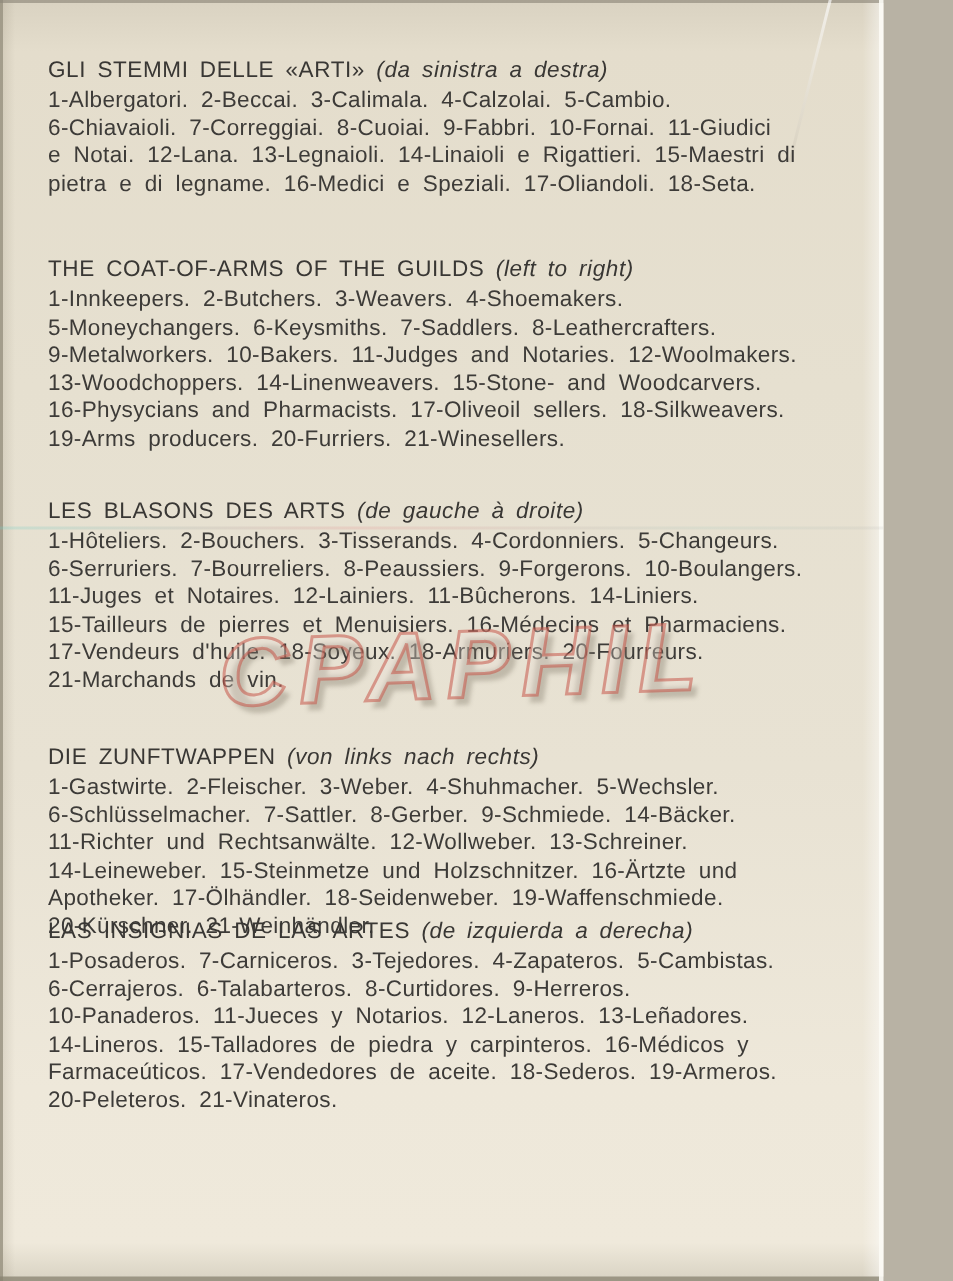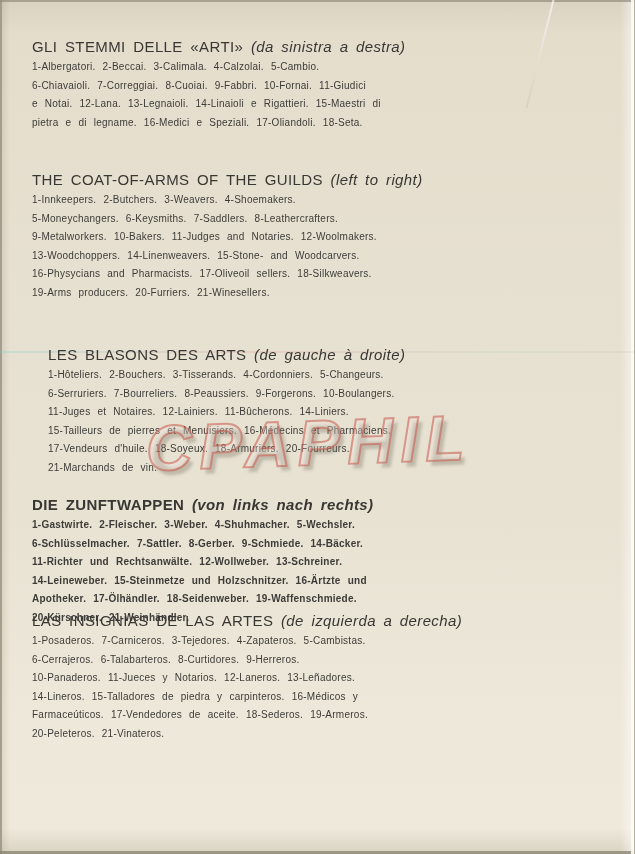--- a/index.html
+++ b/index.html
@@ -1,18 +1,18 @@
 <!DOCTYPE html>
 <html><head>
 <meta charset="utf-8">
 <style>
   html, body { margin: 0; padding: 0; background: #b8b2a4; }
   #card {
     position: relative;
-    width: 634px;
+    width: 589px;
     height: 854px;
     overflow: hidden;
     font-family: "Liberation Sans", sans-serif;
     background:
       linear-gradient(90deg, rgba(120,110,90,0.18) 0px, rgba(120,110,90,0.0) 10px),
       linear-gradient(270deg, rgba(255,255,255,0.55) 0px, rgba(255,255,255,0.0) 14px),
       linear-gradient(180deg, #d9d2c1 0%, #e4ddcc 4%, #e6e0d0 30%, #e8e2d3 60%, #eee8da 85%, #efe9db 97%, #d8d2c2 100%);
     color: #3d3b38;
   }
   
@@ -35,31 +35,31 @@
   .block-title {
     font-size: 15px;
     letter-spacing: 0.4px;
     word-spacing: 3px;
     white-space: nowrap;
     height: 20px;
     color: #393734;
   }
   .block-title .note { font-style: italic; }
   .tline {
-    font-size: 10px;
+    font-size: 15px;
     line-height: 18.6px;
     letter-spacing: 0.25px;
     word-spacing: 4px;
     white-space: nowrap;
     color: #3d3b38;
   }
   #block-it { top: 38px; }
   #block-en { top: 171px; }
-  #block-fr { top: 346px; margin-left: 16px; }
-  #block-de { top: 496px; font-weight: bold; }
+  #block-fr { top: 332px; }
+  #block-de { top: 496px; }
   #block-es { top: 612px; }
   
   #watermark {
     position: absolute;
     left: 146px;
     top: 406px;
     font-size: 64px;
     font-weight: bold;
     font-style: italic;
     letter-spacing: 7px;

